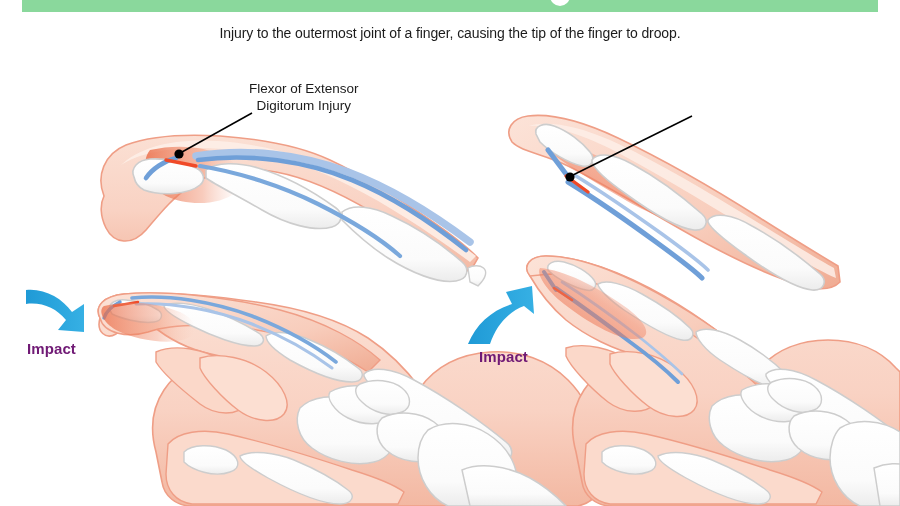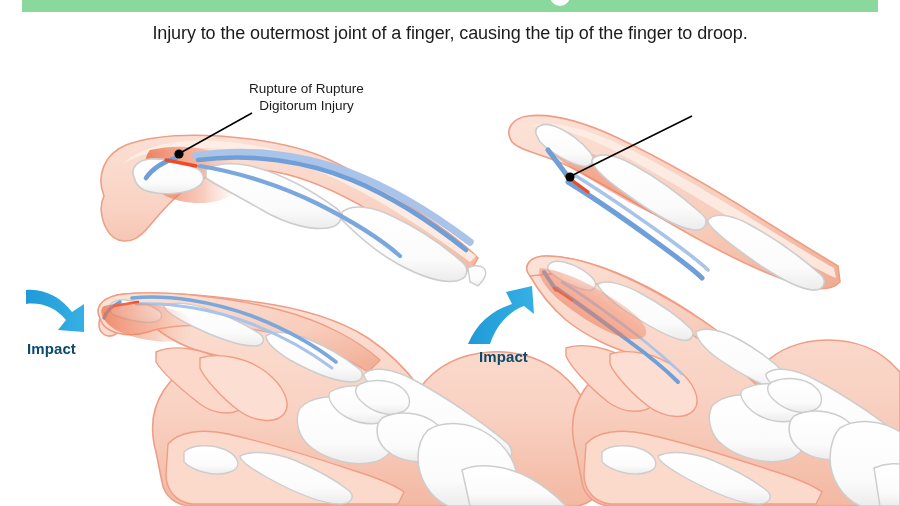--- a/index.html
+++ b/index.html
@@ -36,21 +36,21 @@
     background: #ffffff;
     border-radius: 0 0 10px 10px;
   }
   
   #caption {
     position: absolute;
     left: 0;
     top: 18px;
     width: 900px;
     text-align: center;
-    font-size: 18px;
+    font-size: 14px;
     line-height: 30px;
     color: #1b1b1b;
     letter-spacing: -0.1px;
     white-space: nowrap;
   }
   
   .anno-label {
     position: absolute;
     text-align: center;
     font-size: 13.5px;
@@ -58,21 +58,21 @@
     color: #1b1b1b;
     white-space: nowrap;
   }
   #label-extensor { left: 249px; top: 80px; }
   #label-flexor   { left: 589px; top: 74px; }
 
   .impact-label {
     position: absolute;
     font-size: 15px;
     font-weight: bold;
-    color: #0c4a6e;
+    color: #701a75;
     letter-spacing: 0.1px;
   }
   #impact-left  { left: 27px;  top: 340px; }
   #impact-right { left: 479px; top: 348px; }
 
   
   #art {
     position: absolute;
     left: 0;
     top: 0;
@@ -390,21 +390,21 @@
            C 476 324, 492 310, 512 304
            L 506 292
            L 532 286
            L 534 314
            L 524 306
            C 508 312, 496 326, 490 344 Z" fill="url(#gArrow)"></path>
     </g>
   </svg>
 
   <div class="anno-label" id="label-extensor">
-    <div>Rupture of Rupture</div>
+    <div>Flexor of Extensor</div>
     <div>Digitorum Injury</div>
   </div>
 
 
   <div class="impact-label" id="impact-left">Impact</div>
   <div class="impact-label" id="impact-right">Impact</div>
 
 </div>
 
 </body></html>

